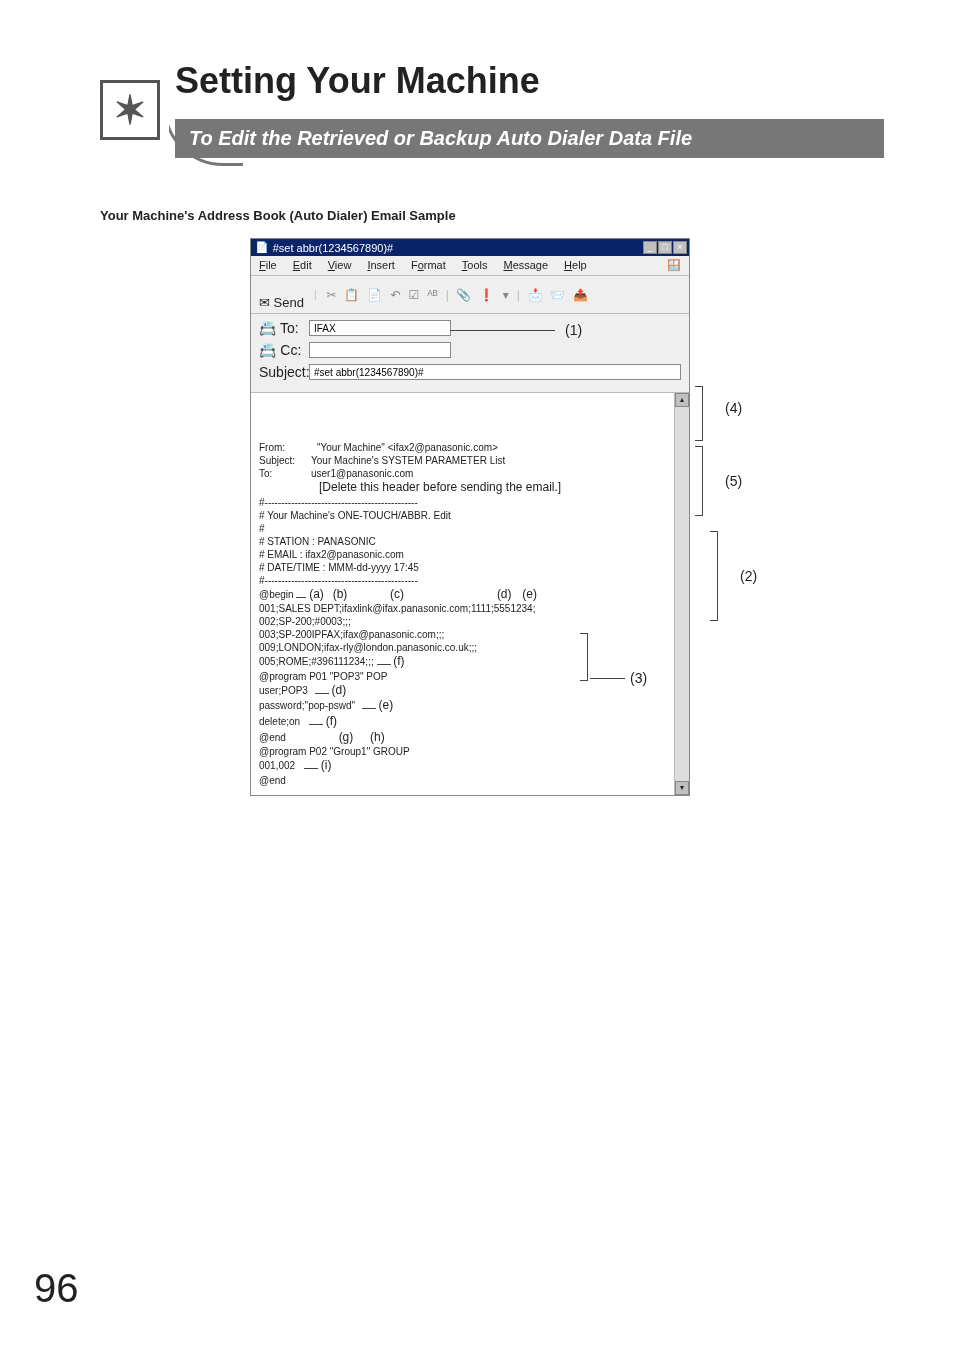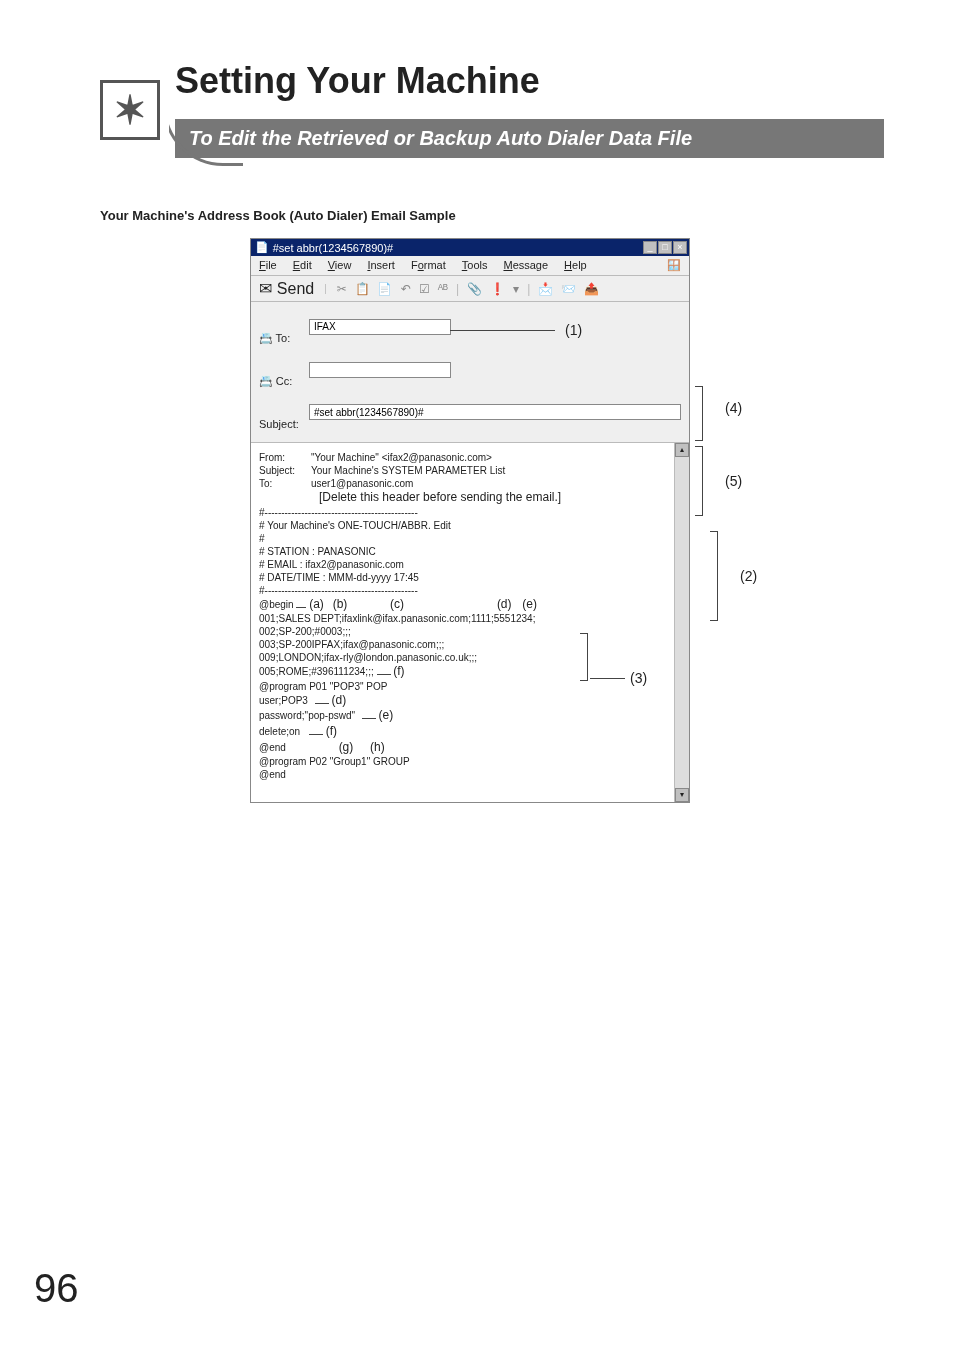--- a/index.html
+++ b/index.html
@@ -14,25 +14,25 @@
   .curve { position: absolute; left: 163px; top: 74px; width: 80px; height: 92px; border-left: 3px solid #777; border-bottom: 3px solid #777; border-bottom-left-radius: 60px; }
   .sub-heading { font-size: 13px; font-weight: bold; margin: 50px 0 15px 0; }
   .email-window { width: 440px; margin-left: 150px; border: 1px solid #888; background: #efefef; font-family: Tahoma, Arial, sans-serif; font-size: 10px; }
   .titlebar { background: #0a246a; color: #fff; display: flex; align-items: center; justify-content: space-between; padding: 2px 2px 2px 4px; font-size: 11px; }
   .titlebar-left { display: flex; align-items: center; gap: 4px; }
   .winctl { display: flex; gap: 1px; }
   .winbtn { width: 14px; height: 13px; background: #c0c0c0; border: 1px solid #888; text-align: center; font-size: 9px; line-height: 11px; }
   .menubar { display: flex; gap: 16px; padding: 3px 8px; font-size: 11px; }
   .menubar span u { text-decoration: underline; }
   .toolbar { display: flex; align-items: center; gap: 10px; padding: 3px 8px; border-bottom: 1px solid #bbb; border-top: 1px solid #bbb; }
-  .tb-send { font-size: 16px; }
+  .tb-send { font-size: 13px; margin-top: 16px; }
   .tb-icons { display: flex; gap: 8px; color: #888; font-size: 12px; }
   .fields { padding: 6px 8px; }
   .field-row { display: flex; align-items: center; margin-bottom: 6px; }
-  .field-label { width: 50px; font-size: 11px; margin-top: 24px; }
+  .field-label { width: 50px; font-size: 14px; }
   .field-input { flex: 0 0 140px; border: 1px solid #888; background: #fff; height: 16px; padding: 1px 4px; font-size: 10px; }
   .field-input.long { flex: 1; }
   .body-area { background: #fff; border-top: 1px solid #bbb; padding: 8px; font-size: 10px; line-height: 1.3; position: relative; min-height: 360px; }
   .body-scrollbar { position: absolute; right: 0; top: 0; bottom: 0; width: 15px; background: #ddd; border-left: 1px solid #bbb; }
   .body-scrollbar .sbtn { width: 100%; height: 14px; background: #c0c0c0; border: 1px solid #888; font-size: 8px; text-align: center; line-height: 11px; }
   .body-scrollbar .sbtn.down { position: absolute; bottom: 0; }
   .page-number { position: absolute; bottom: 40px; left: 34px; font-size: 40px; font-family: Arial, Helvetica, sans-serif; }
   .bracket { position: absolute; border: 1px solid #444; border-left: none; }
   .callout-num { position: absolute; font-size: 14px; }
   .leader { position: absolute; width: 30px; height: 1px; background: #444; }
@@ -110,21 +110,21 @@
           <div class="field-label">📇 <span>Cc:</span></div>
           <input class="field-input" value="" style="">
         </div>
         <div class="field-row">
           <div class="field-label">Subject:</div>
           <input class="field-input long" value="#set abbr(1234567890)#" style="">
         </div>
       </div>
       <div class="body-area">
         <div style="position:relative; padding-right:15px;">
-        <div style="display:flex; gap:6px;">
+        <div style="display:flex; gap:12px;margin-top:40px;">
           <span style="width:46px;">From:</span>
           <span>"Your Machine" &lt;ifax2@panasonic.com&gt;</span>
         </div>
         <div style="display:flex; gap:6px;">
           <span style="width:46px;">Subject:</span>
           <span>Your Machine's SYSTEM PARAMETER List</span>
         </div>
         <div style="display:flex; gap:6px;">
           <span style="width:46px;">To:</span>
           <span>user1@panasonic.com</span>
@@ -170,20 +170,25 @@
           <span>delete;on</span>
           <span style="display:inline-block;width:14px;border-bottom:1px solid #444;margin-left:6px;"></span>
           <span style="font-size:12px;">(f)</span>
         </div>
         <div>
           <span>@end</span>
           <span style="font-size:12px;margin-left:50px;">(g)</span>
           <span style="font-size:12px;margin-left:14px;">(h)</span>
         </div>
         <div>@program P02 "Group1" GROUP</div>
+        <div>
+          <span>001,002</span>
+          <span style="display:inline-block;width:14px;border-bottom:1px solid #444;margin-left:6px;"></span>
+          <span style="font-size:12px;">(i)</span>
+        </div>
         <div>@end</div>
         </div>
         <div class="body-scrollbar">
           <div class="sbtn">▴</div>
           <div class="sbtn down">▾</div>
         </div>
       </div>
     </div>
 
     <div class="leader" style="left:350px; top:92px; width:105px;"></div>

